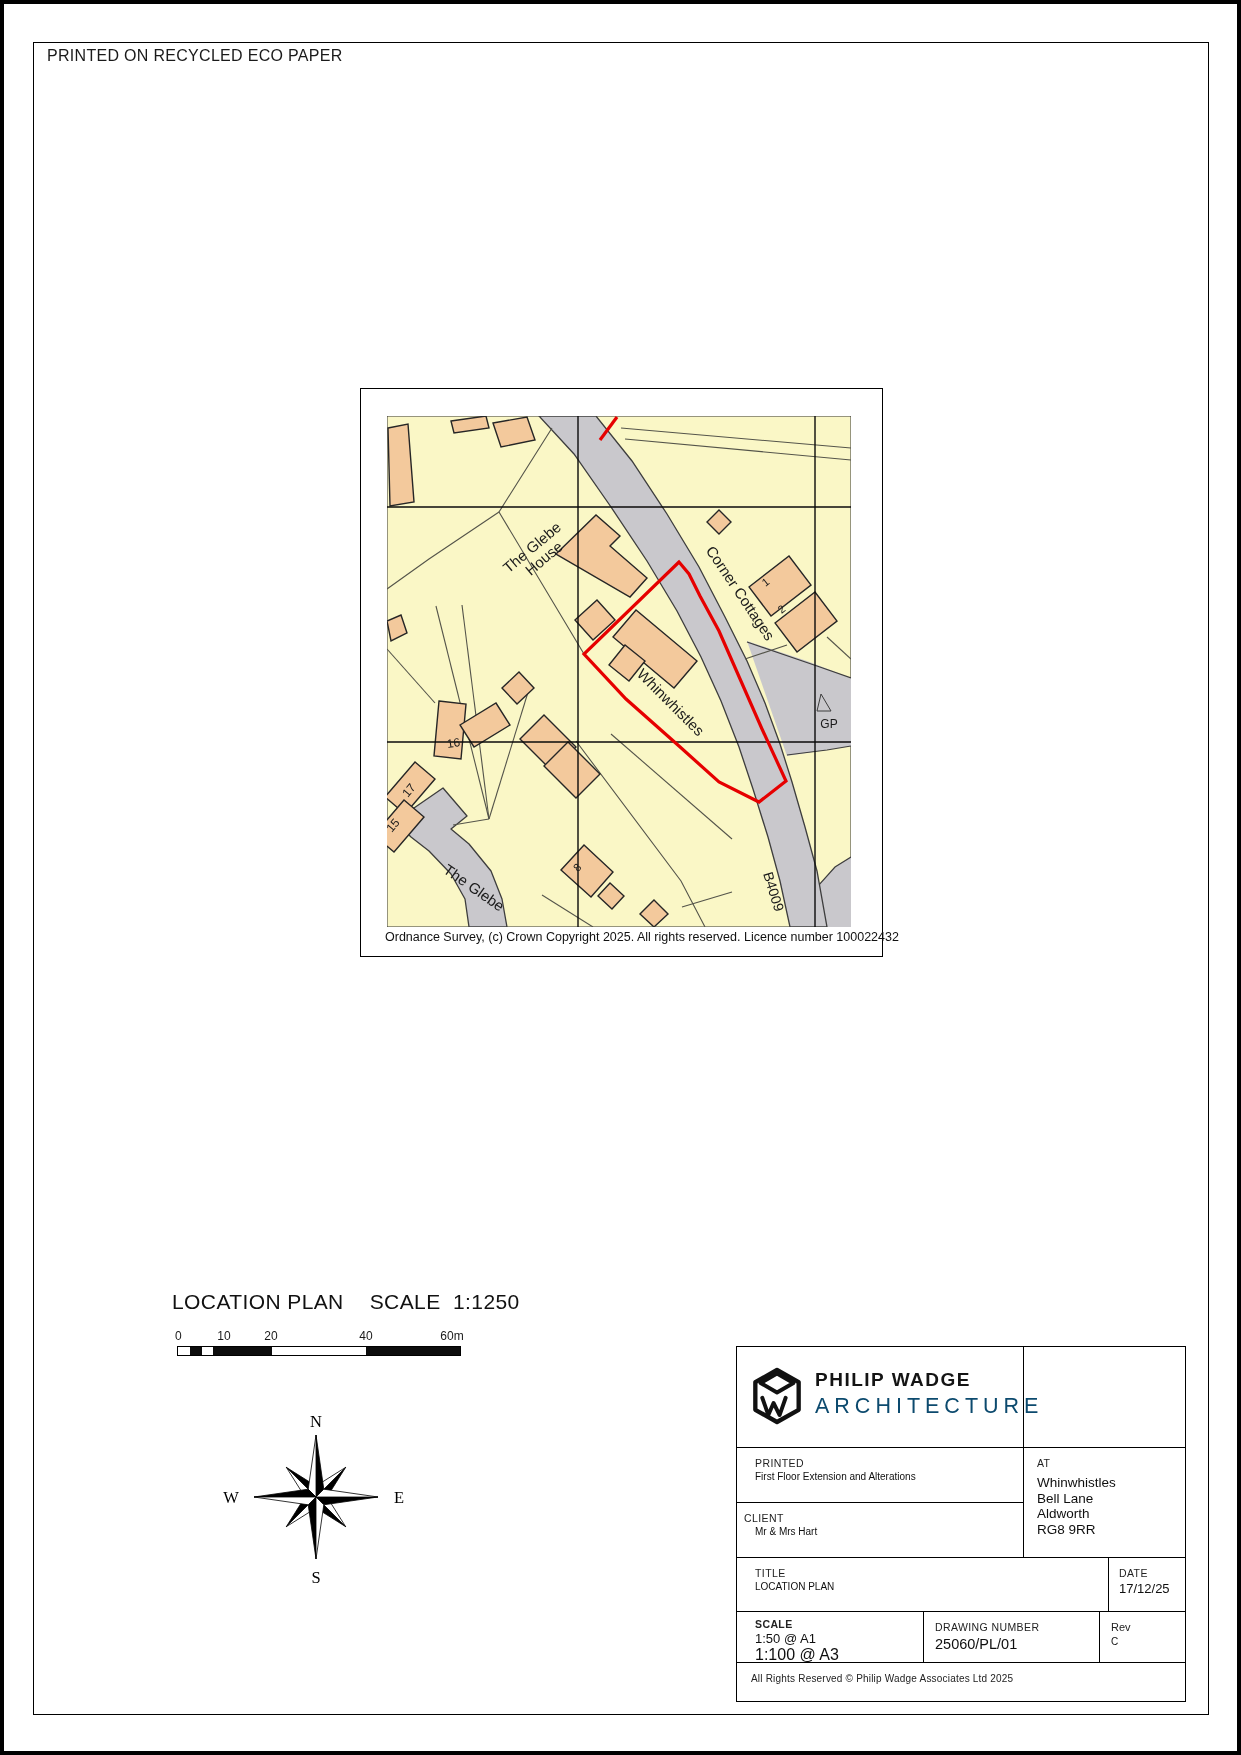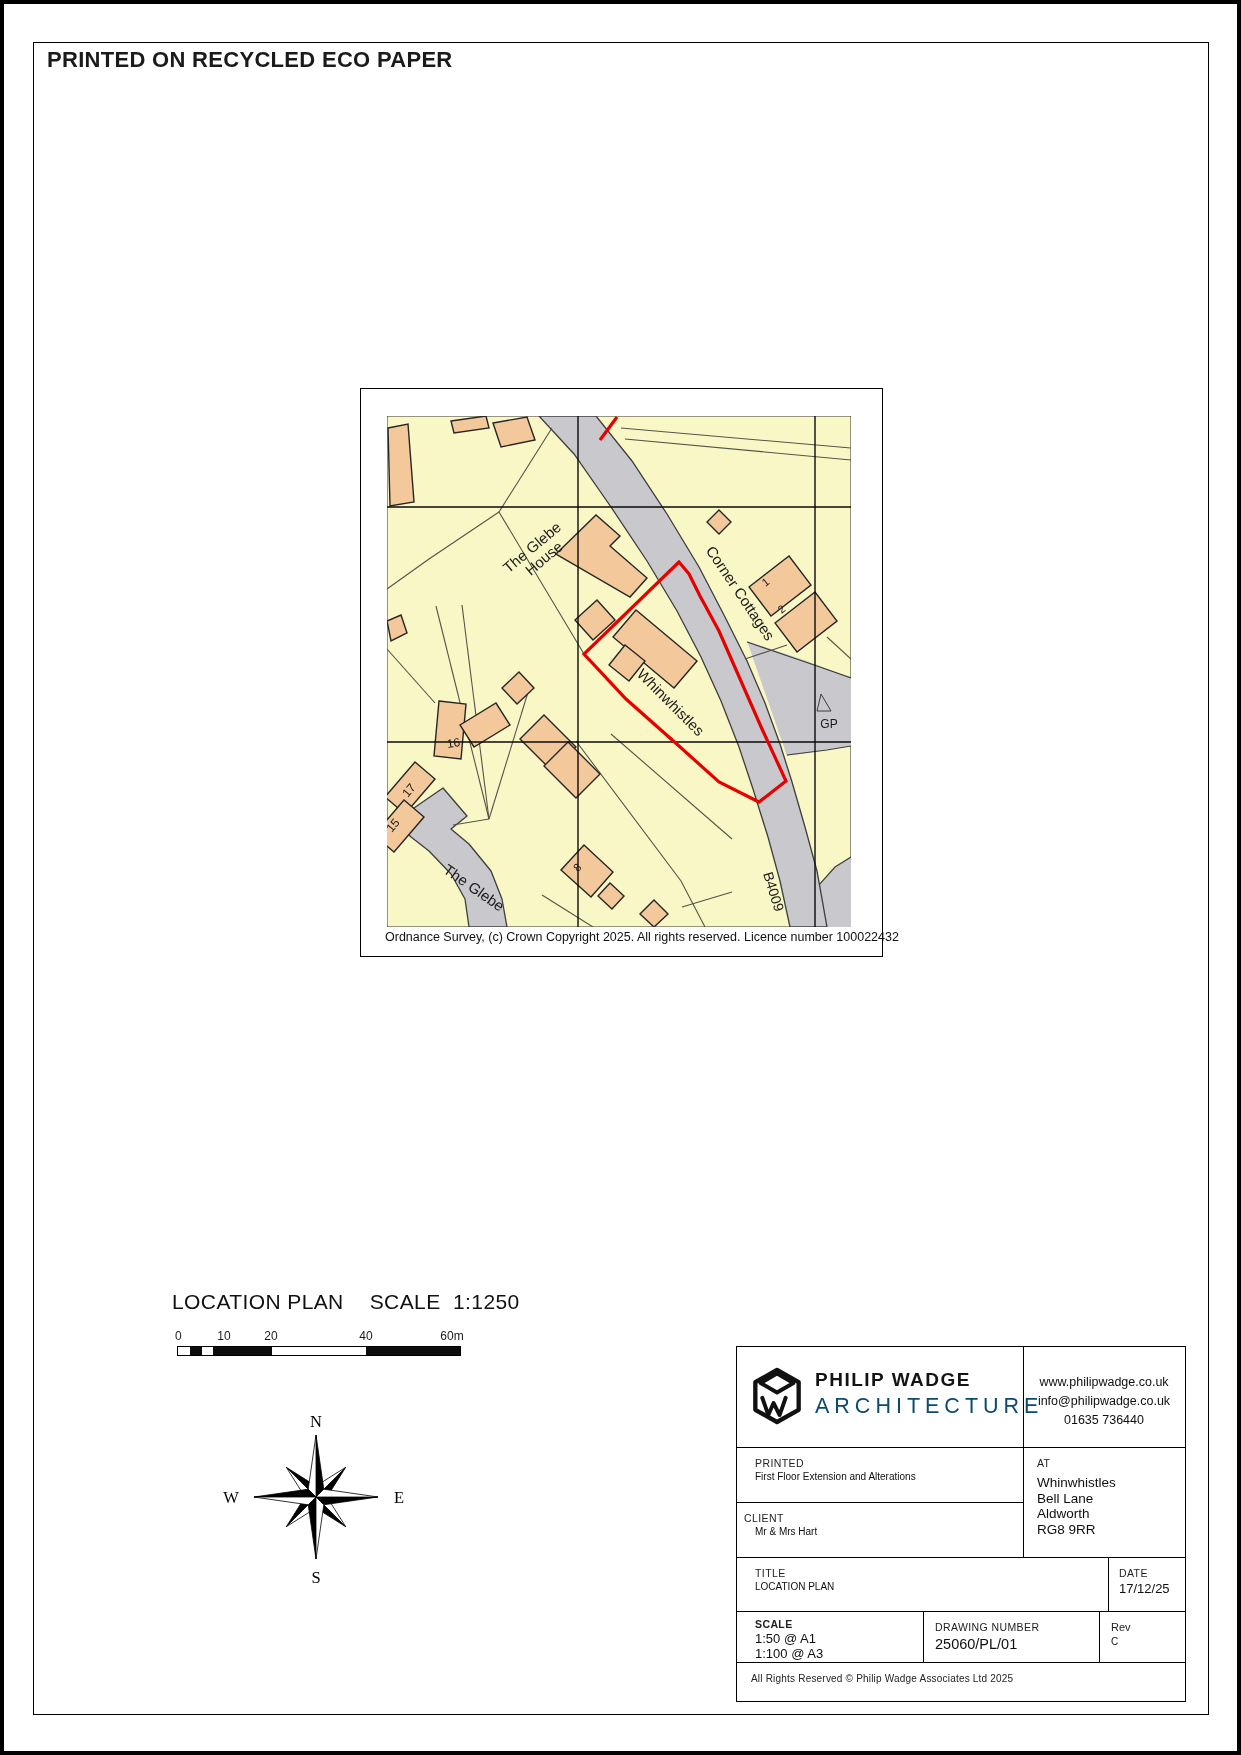--- a/index.html
+++ b/index.html
@@ -2,21 +2,21 @@
 <html><head>
 <meta charset="utf-8">
 <style>
   html,body{margin:0;padding:0;}
   body{
     width:1241px;height:1755px;position:relative;background:#ffffff;
     font-family:"Liberation Sans",sans-serif;color:#1a1a1a;overflow:hidden;
   }
   .page-border{position:absolute;inset:0;border:4px solid #000;pointer-events:none;z-index:50;}
   .inner-frame{position:absolute;left:33px;top:42px;width:1174px;height:1671px;border:1px solid #000;}
-  .printed-note{position:absolute;left:47px;top:47px;font-size:22px;letter-spacing:.3px;color:#1a1a1a;font-weight:bold;}
+  .printed-note{position:absolute;left:47px;top:47px;font-size:16px;letter-spacing:.3px;color:#1a1a1a;}
 
   
   .map-frame{position:absolute;left:360px;top:388px;width:521px;height:567px;border:1.5px solid #000;background:#fff;}
   .map-canvas{position:absolute;left:26px;top:27px;width:464px;height:511px;display:block;}
   .map-copyright{position:absolute;left:24px;top:541px;font-size:12.5px;color:#111;white-space:nowrap;}
   .map-label{font-family:"Liberation Sans",sans-serif;fill:#1b1b1b;}
 
   
   .plan-heading{position:absolute;left:172px;top:1290px;font-size:21px;color:#111;display:flex;gap:26px;letter-spacing:.4px;}
   .plan-heading span{white-space:pre;}
@@ -211,25 +211,20 @@
     <g fill="none" stroke="#111" stroke-width="5" stroke-linejoin="round">
       <polygon points="30,3 55,17 55,49 30,63 5,49 5,17"></polygon>
       <polygon points="30,7 49,18 30,29 11,18" stroke-width="4.5"></polygon>
       <path d="M13,35 L20,55 L26,41 L33,55 L40,35" stroke-width="4.5" stroke-linecap="round"></path>
     </g>
   </svg>
   <div class="brand-text">
     <div class="brand-line1">PHILIP WADGE</div>
     <div class="brand-line2">ARCHITECTURE</div>
   </div>
-  <div class="contact">
-    <div>www.philipwadge.co.uk</div>
-    <div>info@philipwadge.co.uk</div>
-    <div>01635 736440</div>
-  </div>
 
   <div class="tb-label" style="left:18px;top:110px">PRINTED</div>
   <div class="tb-value" style="left:18px;top:124px">First Floor Extension and Alterations</div>
 
   <div class="tb-label" style="left:300px;top:110px">AT</div>
   <div class="at-lines">
     <div>Whinwhistles</div>
     <div>Bell Lane</div>
     <div>Aldworth</div>
     <div>RG8 9RR</div>
@@ -238,21 +233,21 @@
   <div class="tb-label" style="left:7px;top:165px">CLIENT</div>
   <div class="tb-value" style="left:18px;top:179px">Mr &amp; Mrs Hart</div>
 
   <div class="tb-label" style="left:18px;top:220px">TITLE</div>
   <div class="tb-value" style="left:18px;top:234px">LOCATION PLAN</div>
   <div class="tb-label" style="left:382px;top:220px">DATE</div>
   <div class="tb-value" style="left:382px;top:234px;font-size:13px">17/12/25</div>
 
   <div class="tb-label" style="left:18px;top:271px;font-weight:bold">SCALE</div>
   <div class="tb-value" style="left:18px;top:284px;font-size:13px">1:50 @ A1</div>
-  <div class="tb-value" style="left:18px;top:299px;font-size:13px">1:100 @ A3</div>
+  <div class="tb-value" style="left:18px;top:299px;font-size:16px">1:100 @ A3</div>
 
   <div class="tb-label" style="left:198px;top:274px">DRAWING NUMBER</div>
   <div class="tb-value" style="left:198px;top:289px;font-size:14.5px">25060/PL/01</div>
 
   <div class="tb-label" style="left:374px;top:274px;font-size:11px;letter-spacing:0">Rev</div>
   <div class="tb-value" style="left:374px;top:289px">C</div>
 
   <div class="rights-row">All Rights Reserved © Philip Wadge Associates Ltd 2025</div>
 </div>
 

